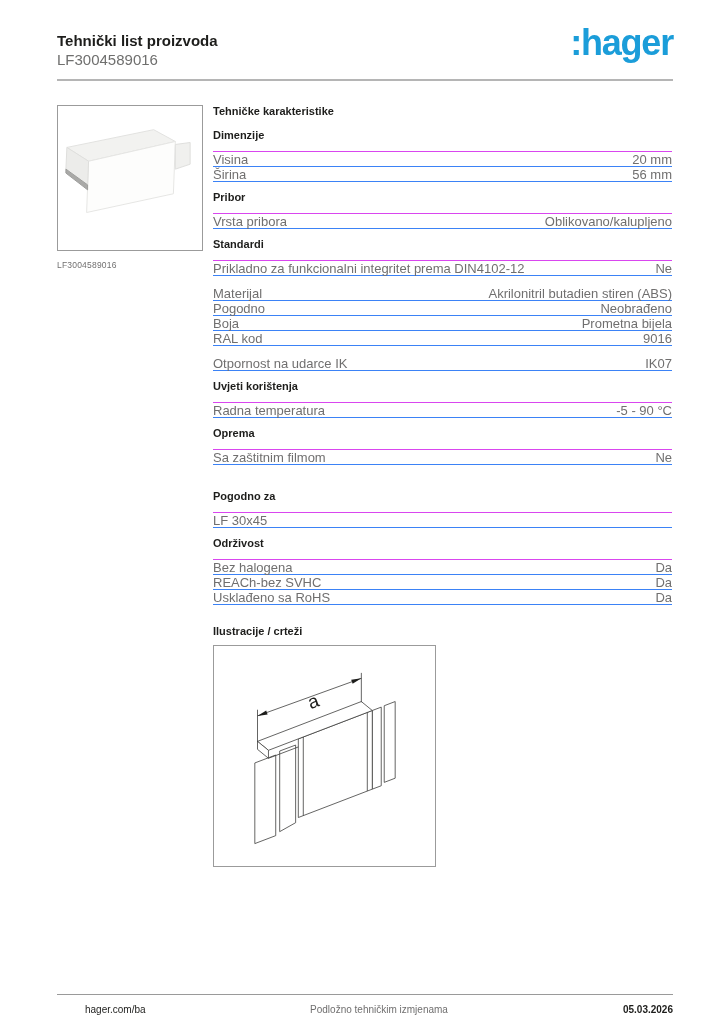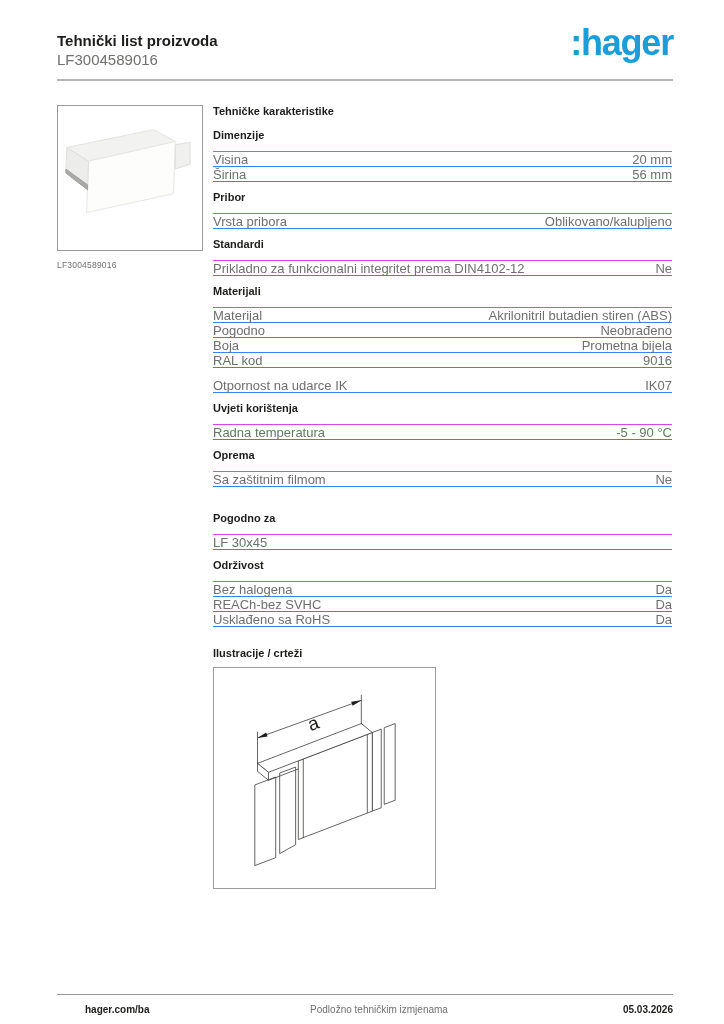--- a/index.html
+++ b/index.html
@@ -36,21 +36,21 @@
   .row-label { text-align:left; }
   .row-value { text-align:right; white-space:nowrap; padding-left:10px; }
   
   .illus-heading { margin-top:20px; font-size:11px; font-weight:bold; line-height:12px; color:#1d1d1b; }
   .illus-box { margin-top:8px; width:223px; height:222px; border:1px solid #9b9b9b; background:#fff; }
   
   .footer { position:absolute; left:57px; top:983px; width:616px; }
   .footer-rule { height:1px; background:#9a9a9a; }
   .footer-row { position:relative; margin-top:9px; display:flex; justify-content:space-between;
                 font-size:10px; line-height:12px; }
-  .footer-site { font-weight:bold; color:#1d1d1b;padding-left:28px; }
+  .footer-site { font-weight:normal; color:#1d1d1b;padding-left:28px; }
   .footer-note { position:absolute; left:50%; transform:translateX(-50%); color:#706f6f;padding-left:28px; }
   .footer-date { font-weight:bold; color:#1d1d1b; }
   svg { display:block; }
 </style>
 </head>
 <body>
 
 <div class="page">
 
   <div class="header">
@@ -110,21 +110,20 @@
     <div class="section-title">Standardi</div>
     <div class="rows">
               <div class="row">
                 <span class="row-label">Prikladno za funkcionalni integritet prema DIN4102-12</span>
                 <span class="row-value">Ne</span>
               </div>
             </div>
   </div>
 
   <div class="section">
-    <div class="section-title">Materijali</div>
     <div class="rows">
               <div class="row">
                 <span class="row-label">Materijal</span>
                 <span class="row-value">Akrilonitril butadien stiren (ABS)</span>
               </div>
               <div class="row">
                 <span class="row-label">Pogodno</span>
                 <span class="row-value">Neobrađeno</span>
               </div>
               <div class="row">

